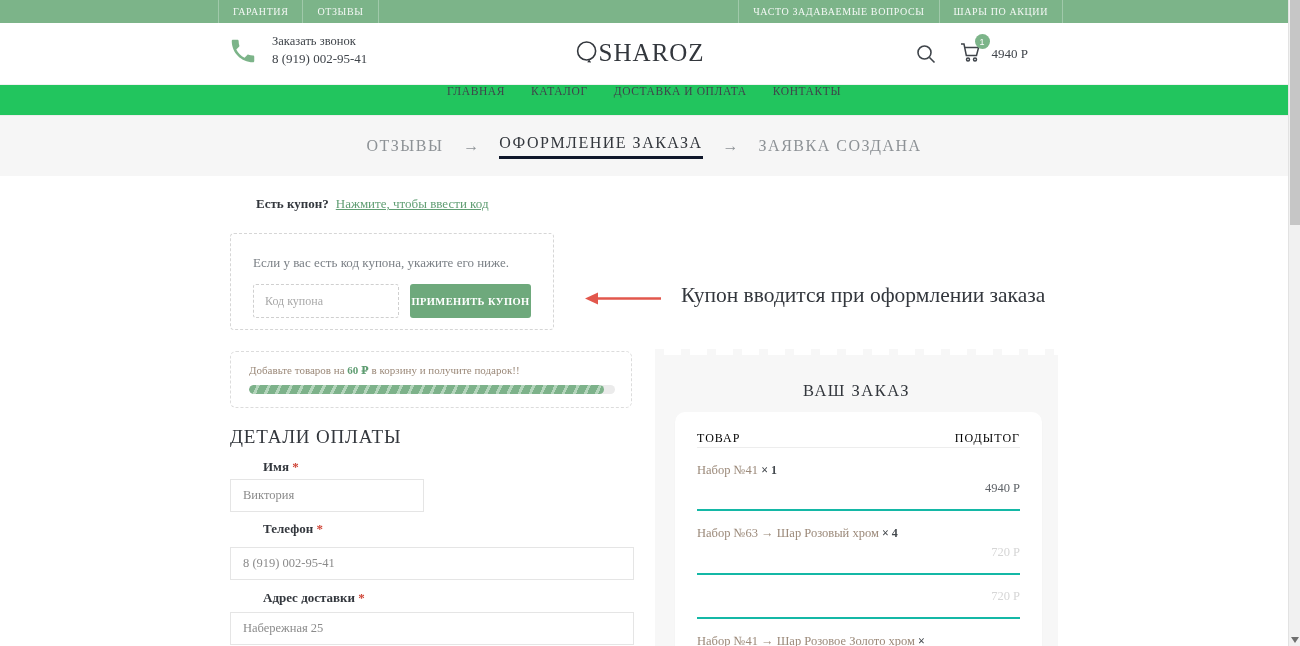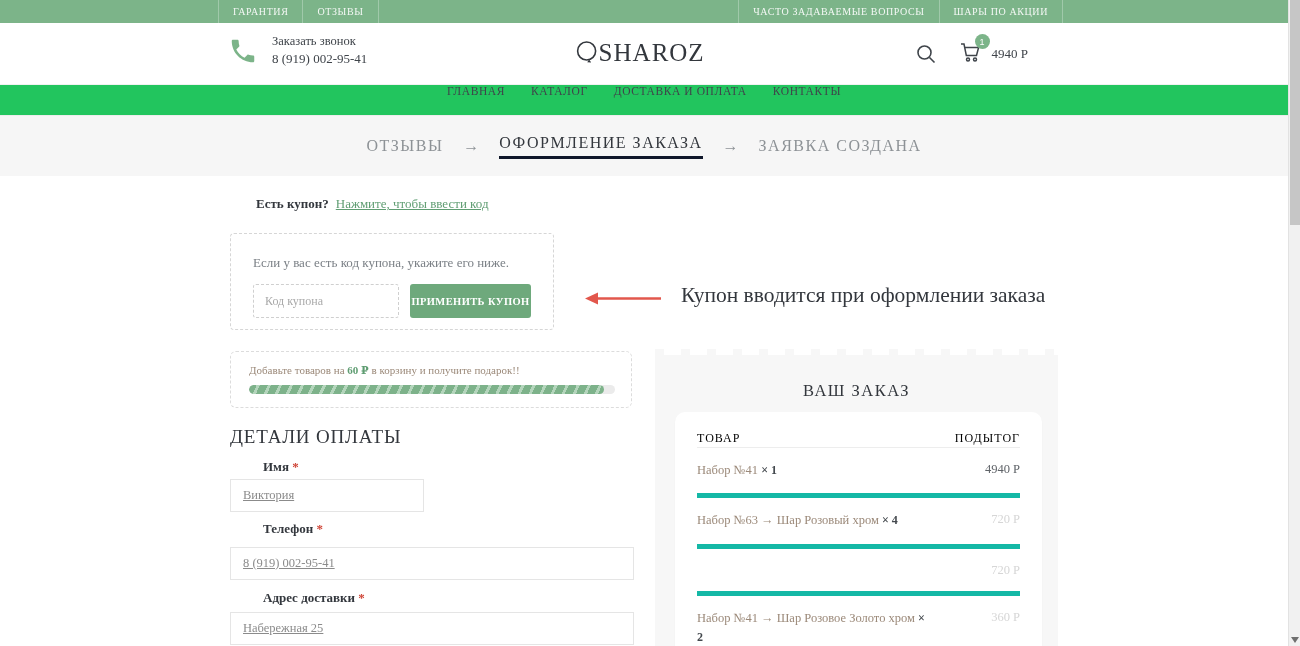--- a/index.html
+++ b/index.html
@@ -104,42 +104,41 @@
   }
 
   
   .billing-title { position:absolute; left:230px; top:426px; font-size:19px; letter-spacing:.8px; color:#33373d; }
   .field-label { position:absolute; left:218px; font-size:13px; font-weight:bold; color:#33373d;margin-left:45px; }
   .req { color:#cf4436; font-weight:bold; }
   .text-field {
     position:absolute; left:230px; height:33px; border:1px solid #e5e5e5; background:#fff;
     padding:0 12px; font-size:12.5px; color:#8b8b8b; outline:none;
     font-family:"Liberation Serif","DejaVu Serif",serif;
-    text-decoration:underline;
   }
   .lbl-name { top:459px; } .inp-name { top:479px; width:194px; }
   .lbl-phone { top:521px; } .inp-phone { top:547px; width:404px; }
   .lbl-addr { top:590px; } .inp-addr { top:612px; width:404px; }
 
   
   .order-panel { position:absolute; left:655px; top:355px; width:403px; height:291px; background:#f7f7f7; }
   .order-teeth {
     position:absolute; left:0; top:-6px; width:100%; height:6px;
     background:repeating-linear-gradient(to right,#f7f7f7 0 9px,transparent 9px 26px);
   }
   .order-title { text-align:center; margin-top:26px; font-size:16.5px; letter-spacing:1.5px; color:#33373d; }
   .order-card {
     position:absolute; left:20px; top:57px; width:367px; height:260px;
     background:#fff; border-radius:10px; padding:2px 22px; box-shadow:0 1px 2px rgba(0,0,0,.03);
   }
   .order-head {
     display:flex; justify-content:space-between; padding:17px 0 1px;
     font-size:12px; letter-spacing:1px; color:#000000; border-bottom:1px solid #ededed;
   }
-  .order-row { display:flex; padding:13px 0; border-bottom:5px solid #14b8a6; }
+  .order-row { display:flex; padding:13px 0; border-bottom:2px solid #14b8a6;flex-direction:column; }
   .order-name { width:228px; font-size:12.5px; color:#9b8979; line-height:1.55; }
   .order-qty { color:#44494e; font-weight:bold; font-size:12px; }
   .order-price { margin-left:auto; font-size:12.5px; color:#5f6368; padding-top:1px; }
   .order-row.muted .order-price { color:#d6d6d6; }
 
   
   .scrollbar { position:absolute; right:0; top:0; width:12px; height:646px; background:#f1f1f1; border-left:1px solid #e2e2e2; }
   .scroll-thumb { position:absolute; left:1px; top:0; width:10px; height:225px; background:#c6c6c6; cursor:pointer; }
   .scroll-down {
     position:absolute; left:2px; bottom:3px; width:0; height:0; cursor:pointer;

